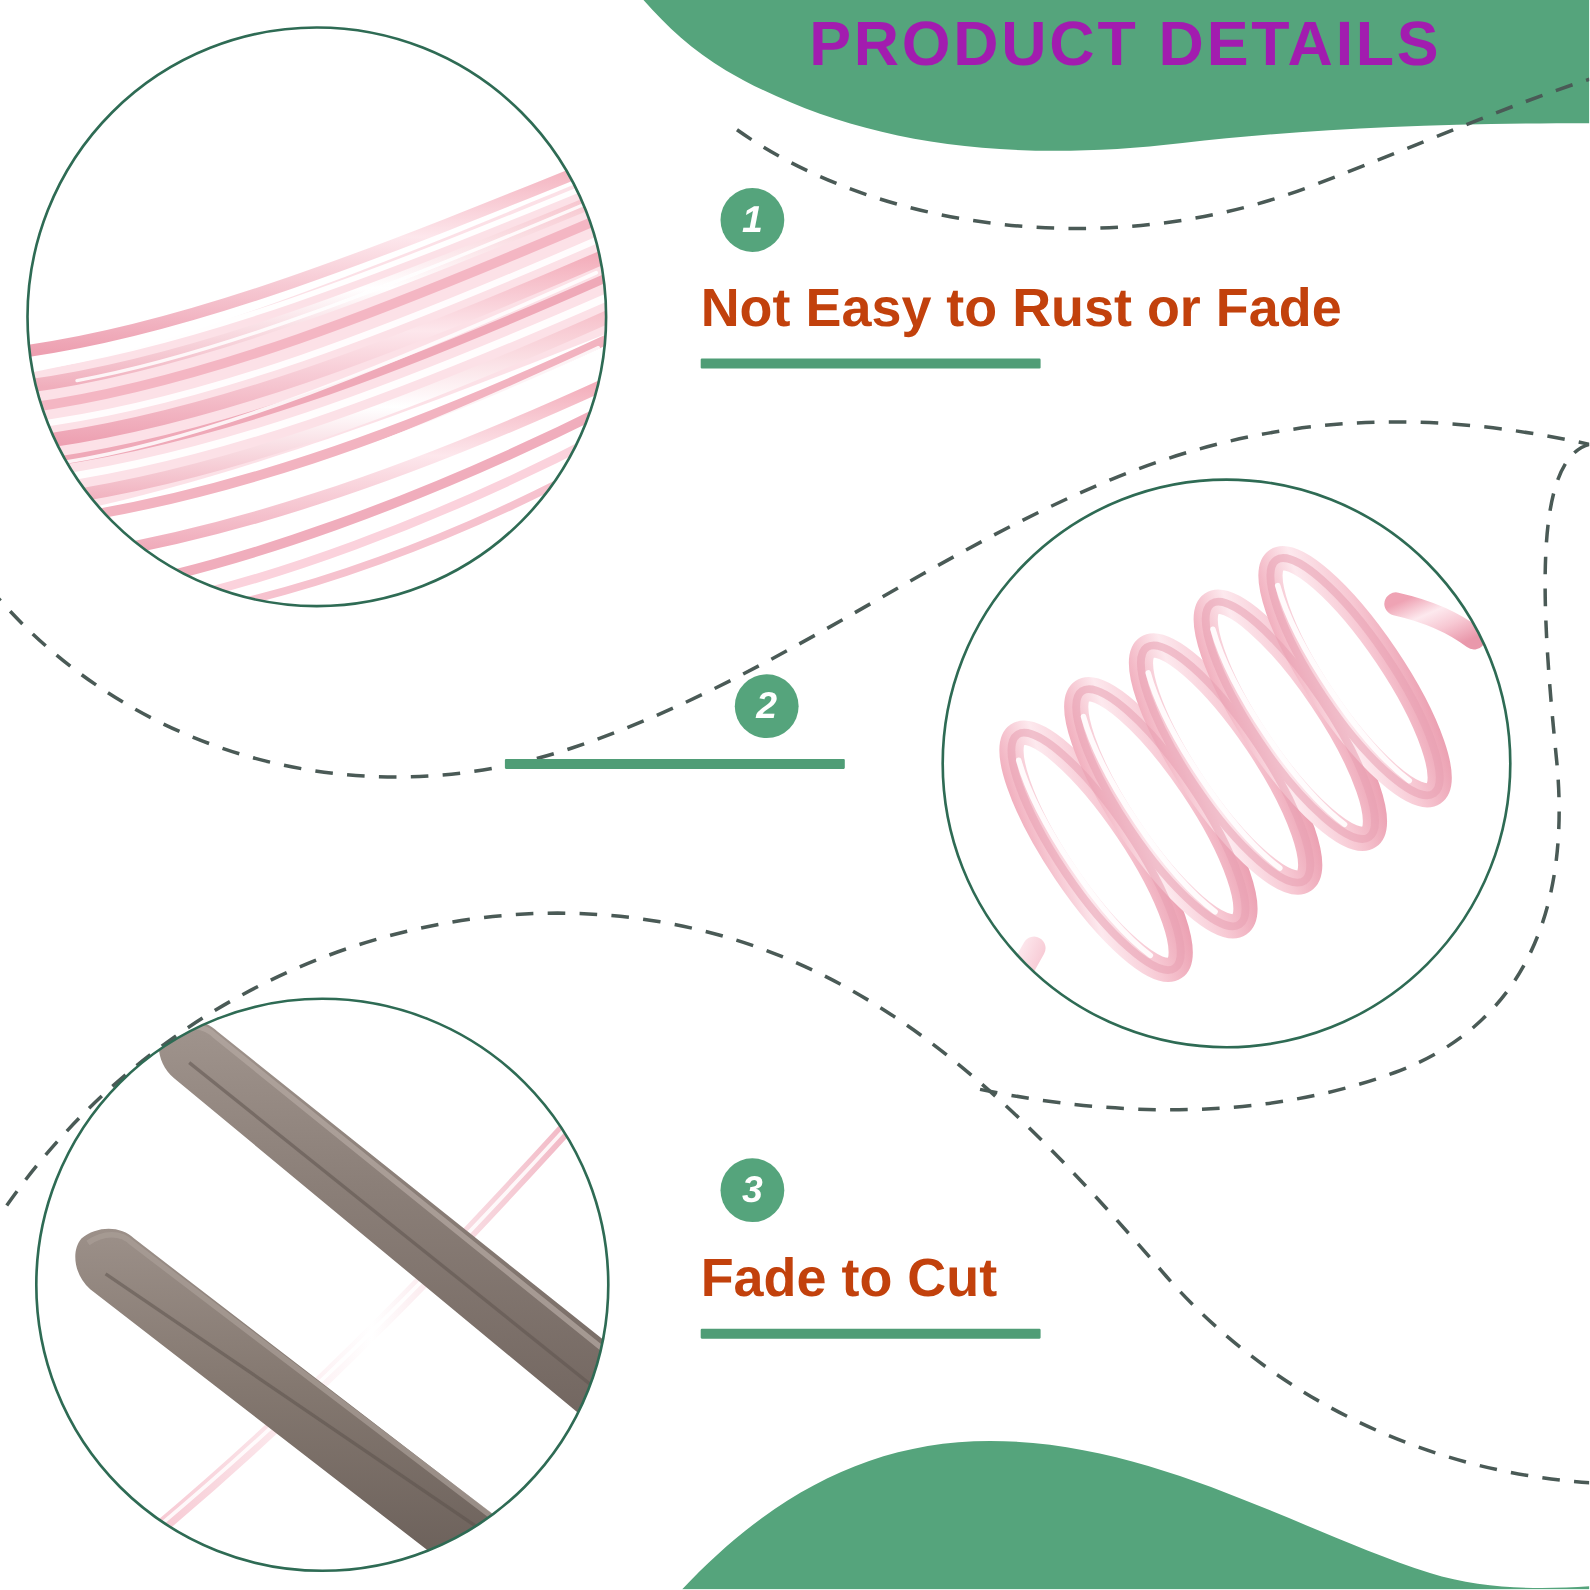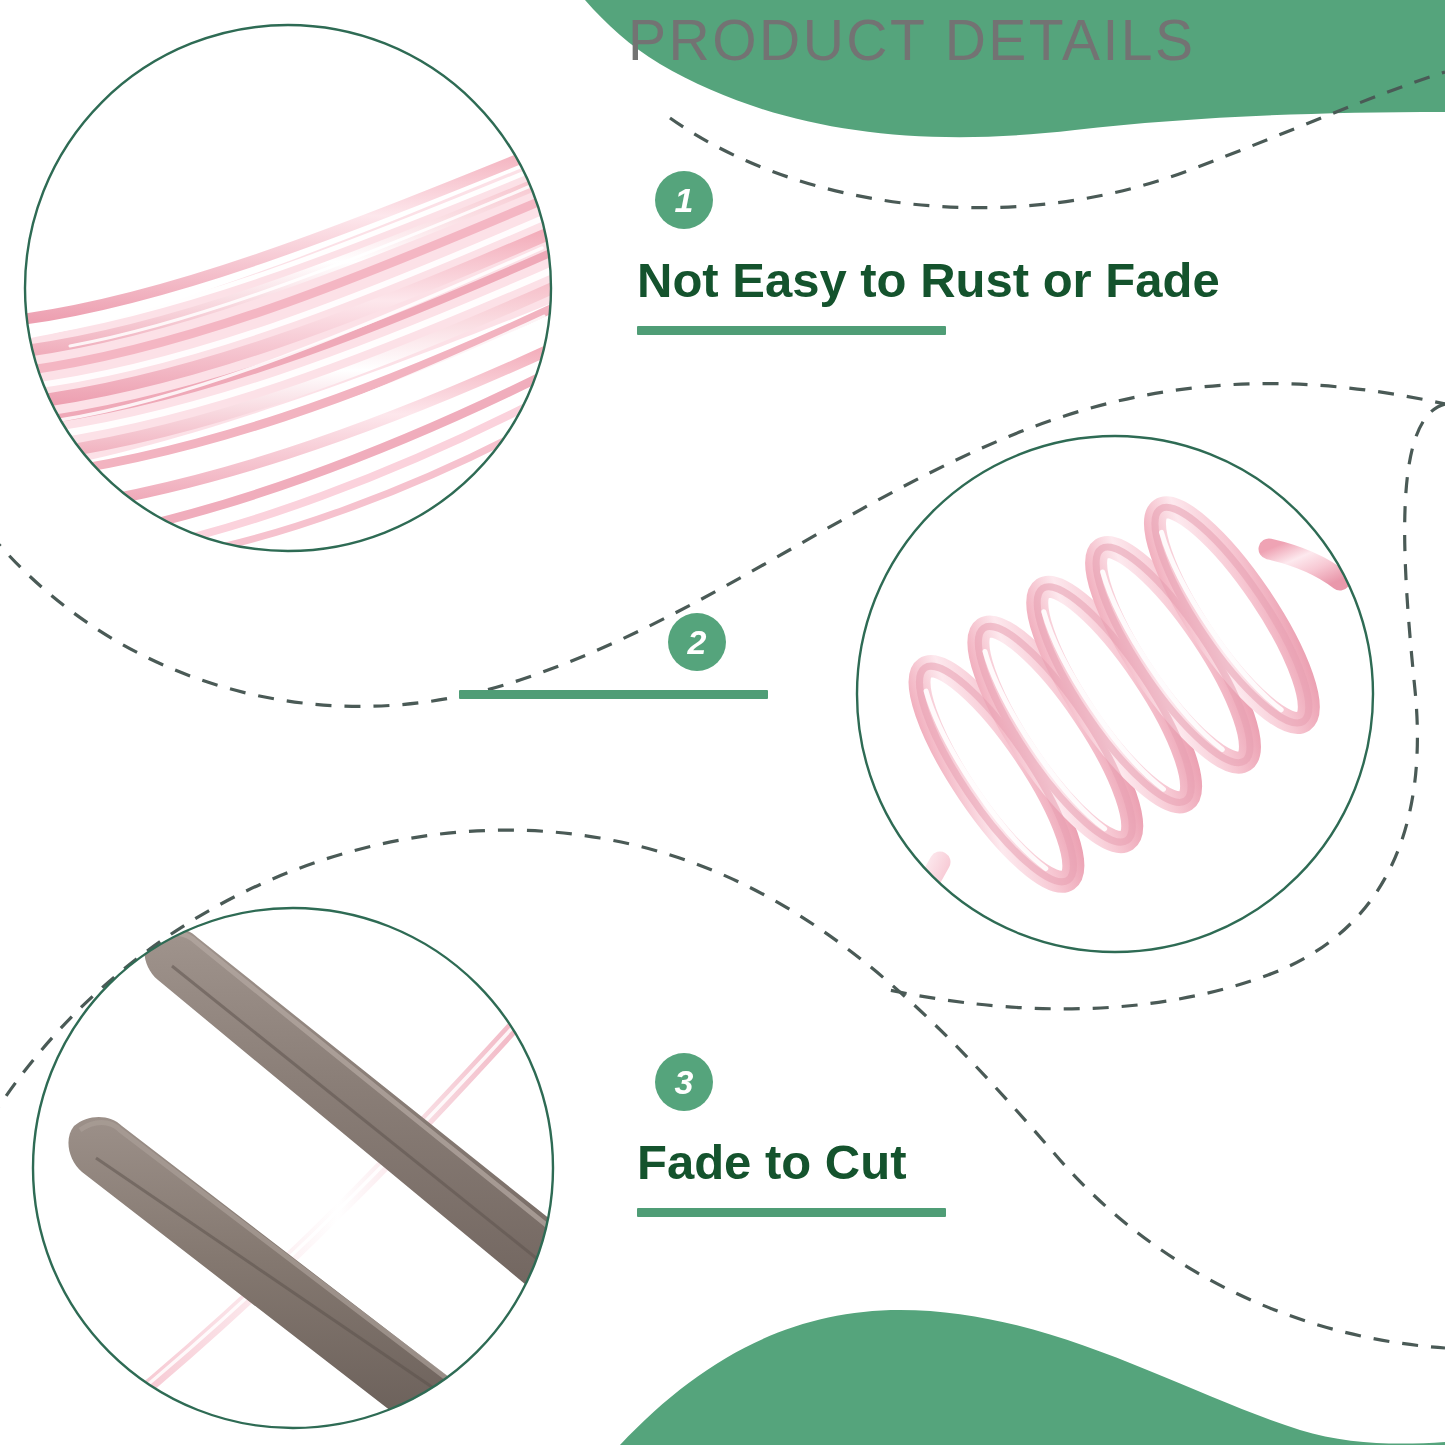--- a/index.html
+++ b/index.html
@@ -28,25 +28,25 @@
   .layer-deco  { z-index: 1; }
   .layer-photo { z-index: 2; }
 
   
   .header-title {
     position: absolute;
     left: 628px;
     top: 11px;
     width: 790px;
     z-index: 6;
-    color: #737373;
+    color: #a21caf;
     font-size: 57px;
-    font-weight: normal;
+    font-weight: bold;
     letter-spacing: 2.5px;
-    text-align: left;
+    text-align: center;
     line-height: 1.05;
     white-space: nowrap;
     font-family: "Liberation Sans", "DejaVu Sans", sans-serif;
   }
 
   
   .feature { position: absolute; z-index: 6; }
 
   .badge {
     width: 58px;
@@ -58,21 +58,21 @@
     font-weight: bold;
     font-style: italic;
     display: flex;
     align-items: center;
     justify-content: center;
     line-height: 1;
     font-family: "Liberation Sans", "DejaVu Sans", sans-serif;
   }
 
   .feature-heading {
-    color: #14532d;
+    color: #c2410c;
     font-size: 49px;
     font-weight: bold;
     line-height: 1.06;
     white-space: nowrap;
     font-family: "Liberation Sans", "DejaVu Sans", sans-serif;
   }
 
   .rule {
     height: 9px;
     width: 309px;

